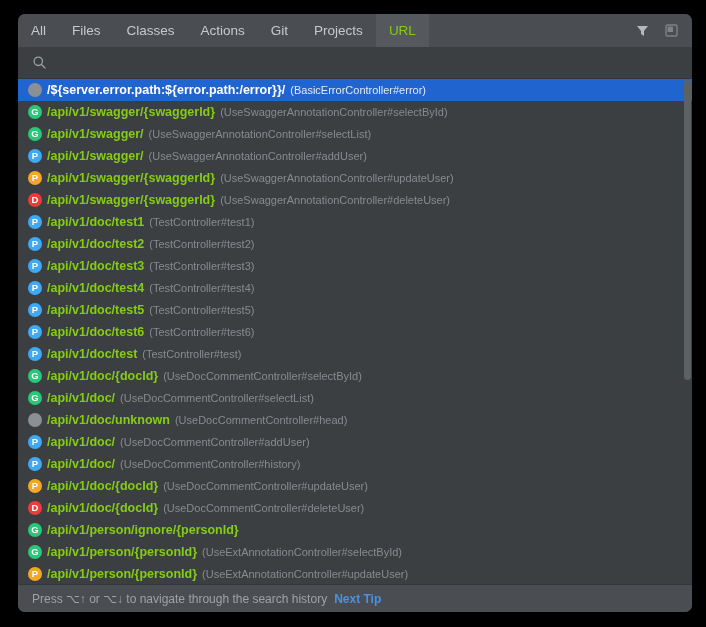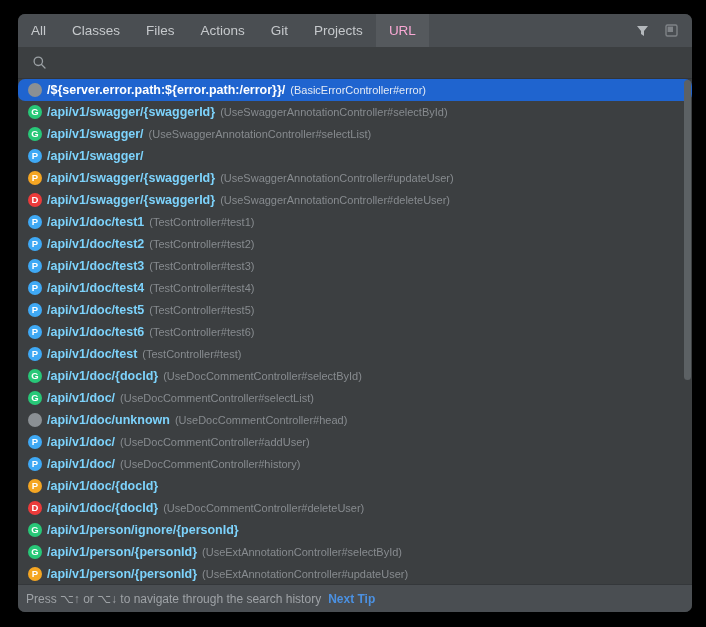--- a/index.html
+++ b/index.html
@@ -43,21 +43,21 @@
     display: flex;
     align-items: center;
     padding: 0 13px;
     color: #c6c9cc;
     font-size: 13.5px;
     cursor: default;
     white-space: nowrap;
   }
   .tab.selected {
     background: #55595d;
-    color: #f9a8d4;
+    color: #84cc16;
   }
   .tabbar-spacer { flex: 1 1 auto; }
   .tab-actions {
     display: flex;
     align-items: center;
     padding-right: 12px;
     gap: 12px;
   }
   .icon-btn {
     width: 17px;
@@ -108,21 +108,21 @@
   .row {
     height: 22px;
     display: flex;
     align-items: center;
     padding-left: 10px;
     padding-right: 6px;
     cursor: default;
     white-space: nowrap;
     overflow: hidden;
   }
-  .row.selected { background: #1f64cf; border-radius: 7px; }
+  .row.selected { background: #1f64cf; }
 
   .badge {
     width: 14px;
     height: 14px;
     border-radius: 50%;
     flex: 0 0 auto;
     display: flex;
     align-items: center;
     justify-content: center;
     font-size: 9.5px;
@@ -132,21 +132,21 @@
     line-height: 1;
     margin-right: 5px;
   }
   .badge.get    { background: #28c878; }
   .badge.post   { background: #3fa9f5; }
   .badge.put    { background: #f5a623; }
   .badge.delete { background: #ec3b3b; }
   .badge.none   { background: #8b9094; }
 
   .path {
-    color: #7dd3fc;
+    color: #84cc16;
     font-size: 12.5px;
     font-weight: bold;
     flex: 0 0 auto;
   }
   .row.selected .path { color: #ffffff; }
   .loc {
     color: #878b8f;
     font-size: 11px;
     margin-left: 5px;
     flex: 0 0 auto;
@@ -171,21 +171,21 @@
     background: #5c6164;
   }
 
   
   .statusbar {
     height: 27px;
     background: #4a4e52;
     border-top: 1px solid #34373a;
     display: flex;
     align-items: center;
-    padding-left: 8px;
+    padding-left: 14px;
     flex: 0 0 auto;
     font-size: 12px;
     color: #9ea2a6;
     white-space: nowrap;
   }
   .tip-link {
     color: #4b91e2;
     margin-left: 7px;
     cursor: default;
     font-weight: bold;
@@ -195,24 +195,24 @@
 <body>
 
 <div class="popup">
 
   <div class="tabbar">
     <div id="tabs-host" style="display:flex;align-items:stretch;">
         <div class="tab">
           <span>All</span>
         </div>
         <div class="tab">
+          <span>Files</span>
+        </div>
+        <div class="tab">
           <span>Classes</span>
-        </div>
-        <div class="tab">
-          <span>Files</span>
         </div>
         <div class="tab">
           <span>Actions</span>
         </div>
         <div class="tab">
           <span>Git</span>
         </div>
         <div class="tab">
           <span>Projects</span>
         </div>
@@ -259,20 +259,21 @@
           <span class="loc">(UseSwaggerAnnotationController#selectById)</span>
         </div>
         <div class="row">
           <span class="badge get">G</span>
           <span class="path">/api/v1/swagger/</span>
           <span class="loc">(UseSwaggerAnnotationController#selectList)</span>
         </div>
         <div class="row">
           <span class="badge post">P</span>
           <span class="path">/api/v1/swagger/</span>
+          <span class="loc">(UseSwaggerAnnotationController#addUser)</span>
         </div>
         <div class="row">
           <span class="badge put">P</span>
           <span class="path">/api/v1/swagger/{swaggerId}</span>
           <span class="loc">(UseSwaggerAnnotationController#updateUser)</span>
         </div>
         <div class="row">
           <span class="badge delete">D</span>
           <span class="path">/api/v1/swagger/{swaggerId}</span>
           <span class="loc">(UseSwaggerAnnotationController#deleteUser)</span>
@@ -333,20 +334,21 @@
           <span class="loc">(UseDocCommentController#addUser)</span>
         </div>
         <div class="row">
           <span class="badge post">P</span>
           <span class="path">/api/v1/doc/</span>
           <span class="loc">(UseDocCommentController#history)</span>
         </div>
         <div class="row">
           <span class="badge put">P</span>
           <span class="path">/api/v1/doc/{docId}</span>
+          <span class="loc">(UseDocCommentController#updateUser)</span>
         </div>
         <div class="row">
           <span class="badge delete">D</span>
           <span class="path">/api/v1/doc/{docId}</span>
           <span class="loc">(UseDocCommentController#deleteUser)</span>
         </div>
         <div class="row">
           <span class="badge get">G</span>
           <span class="path">/api/v1/person/ignore/{personId}</span>
         </div>

